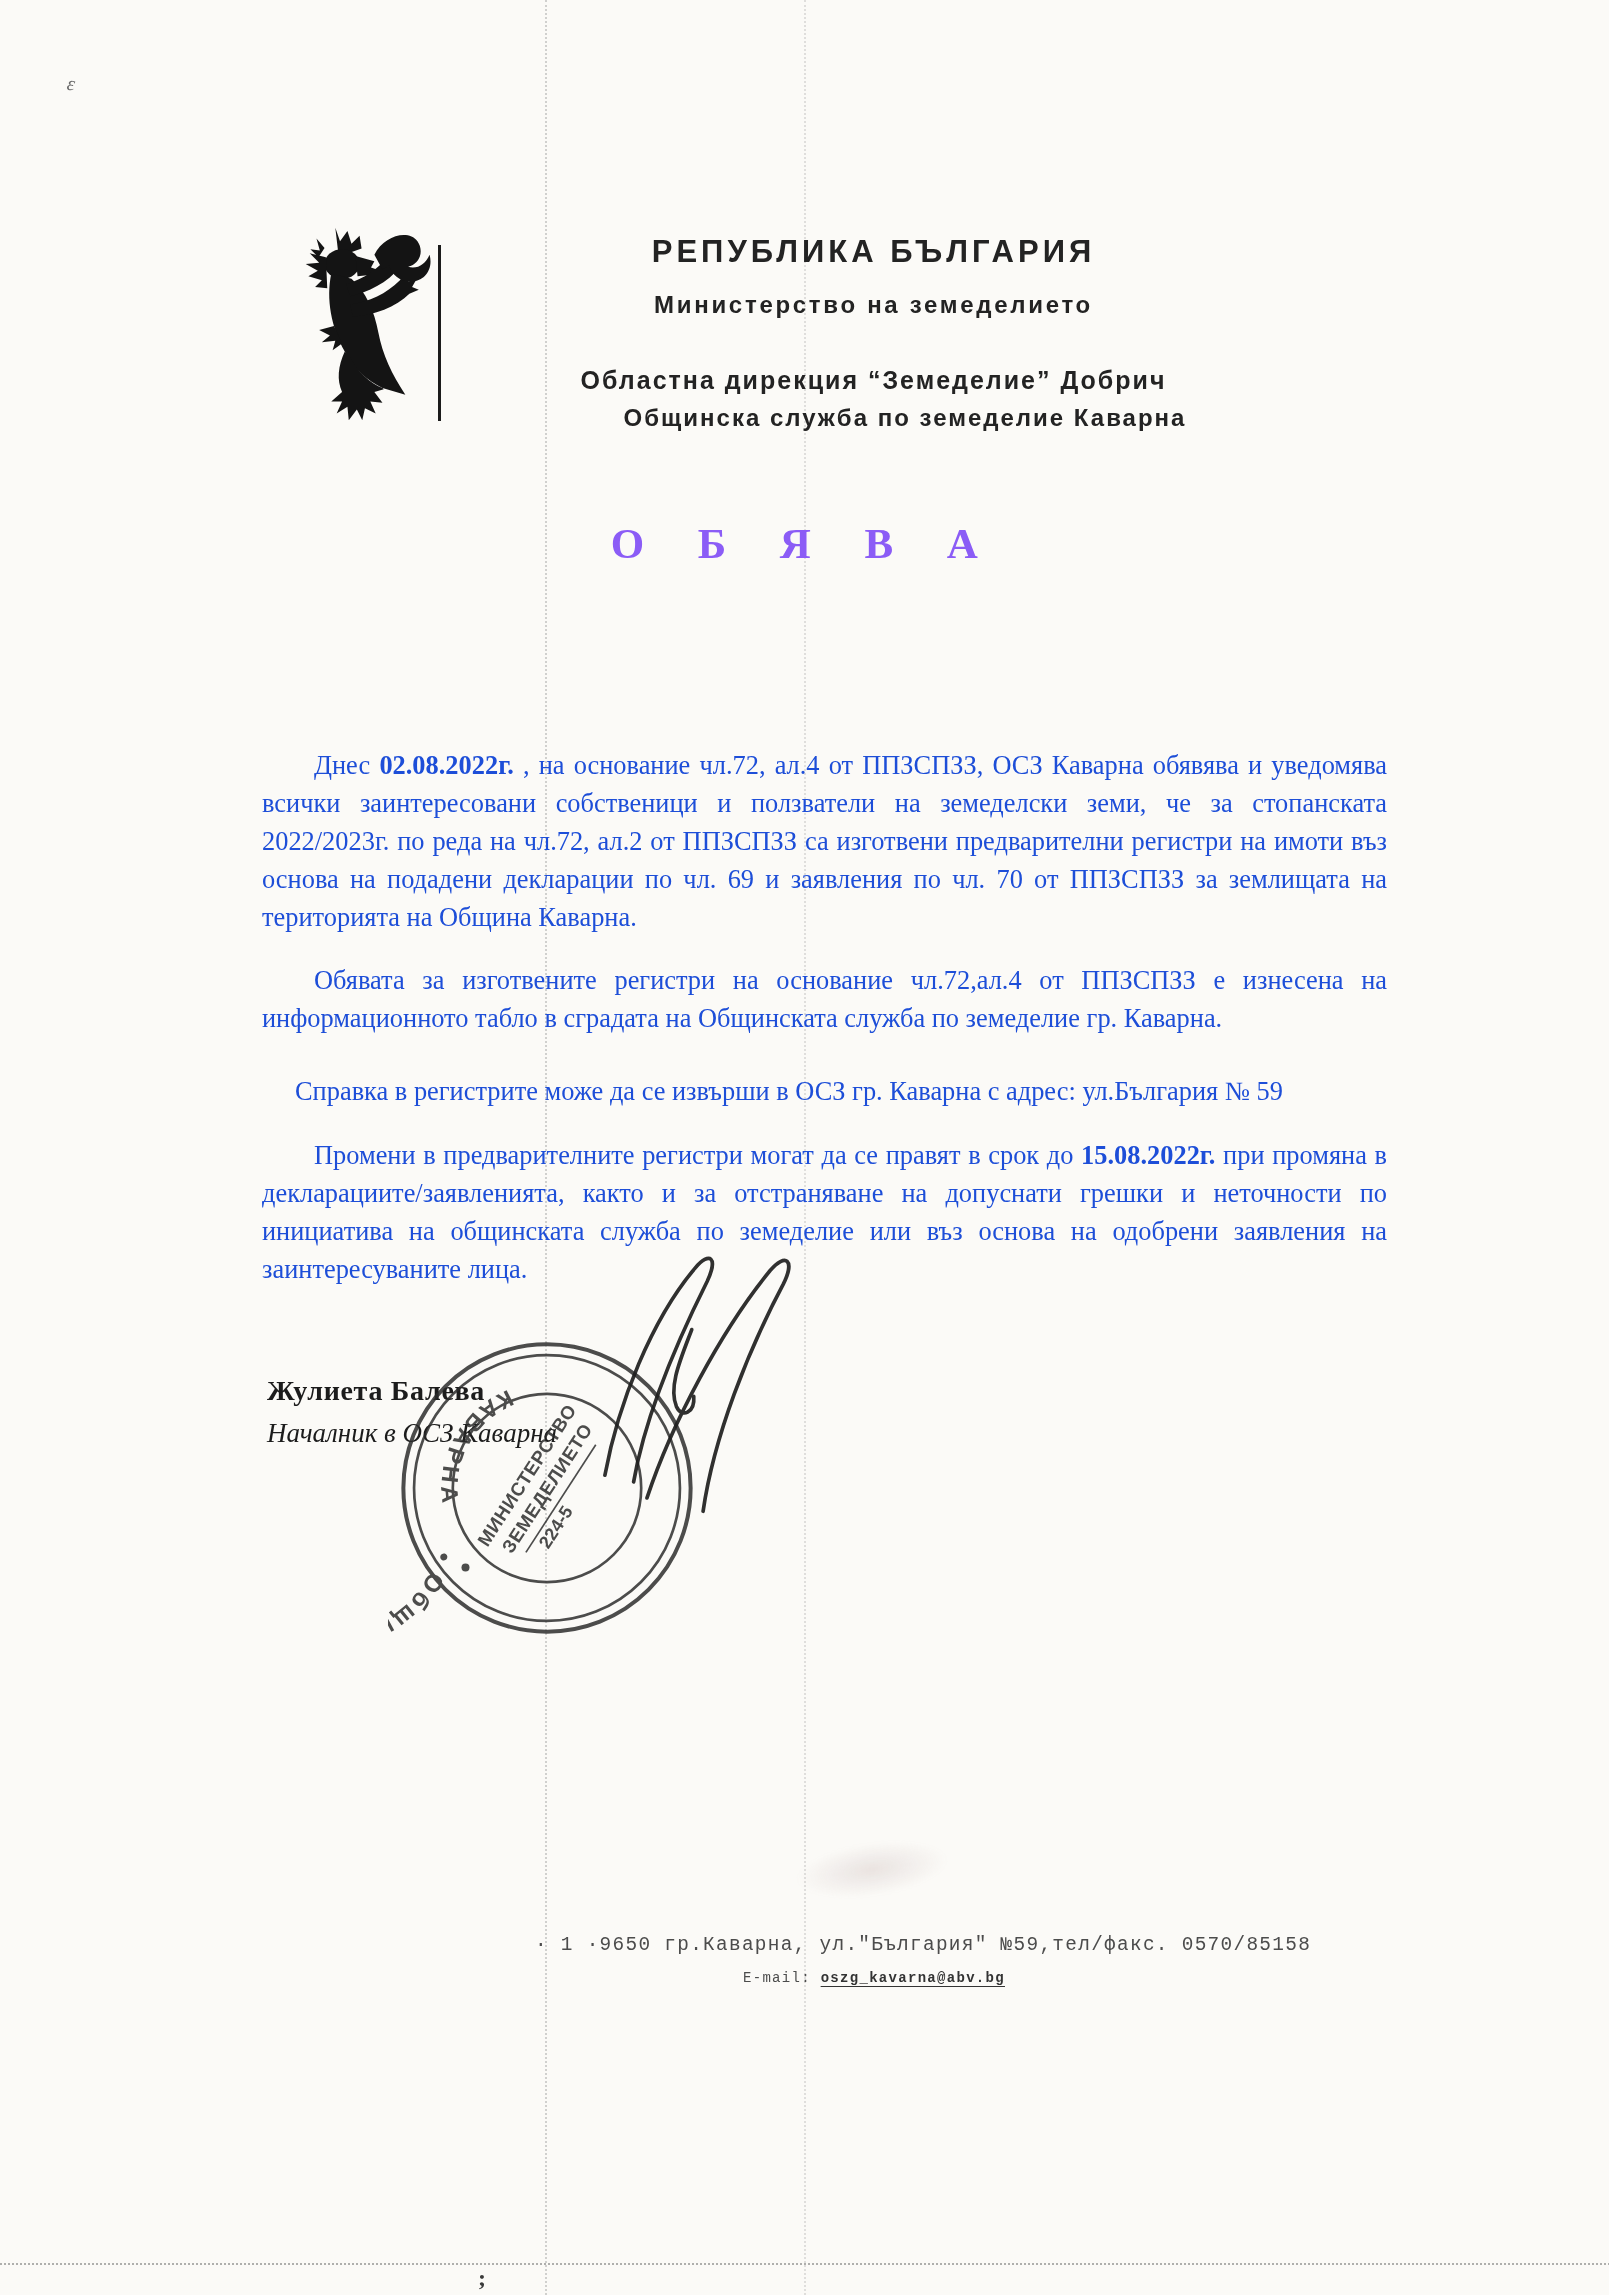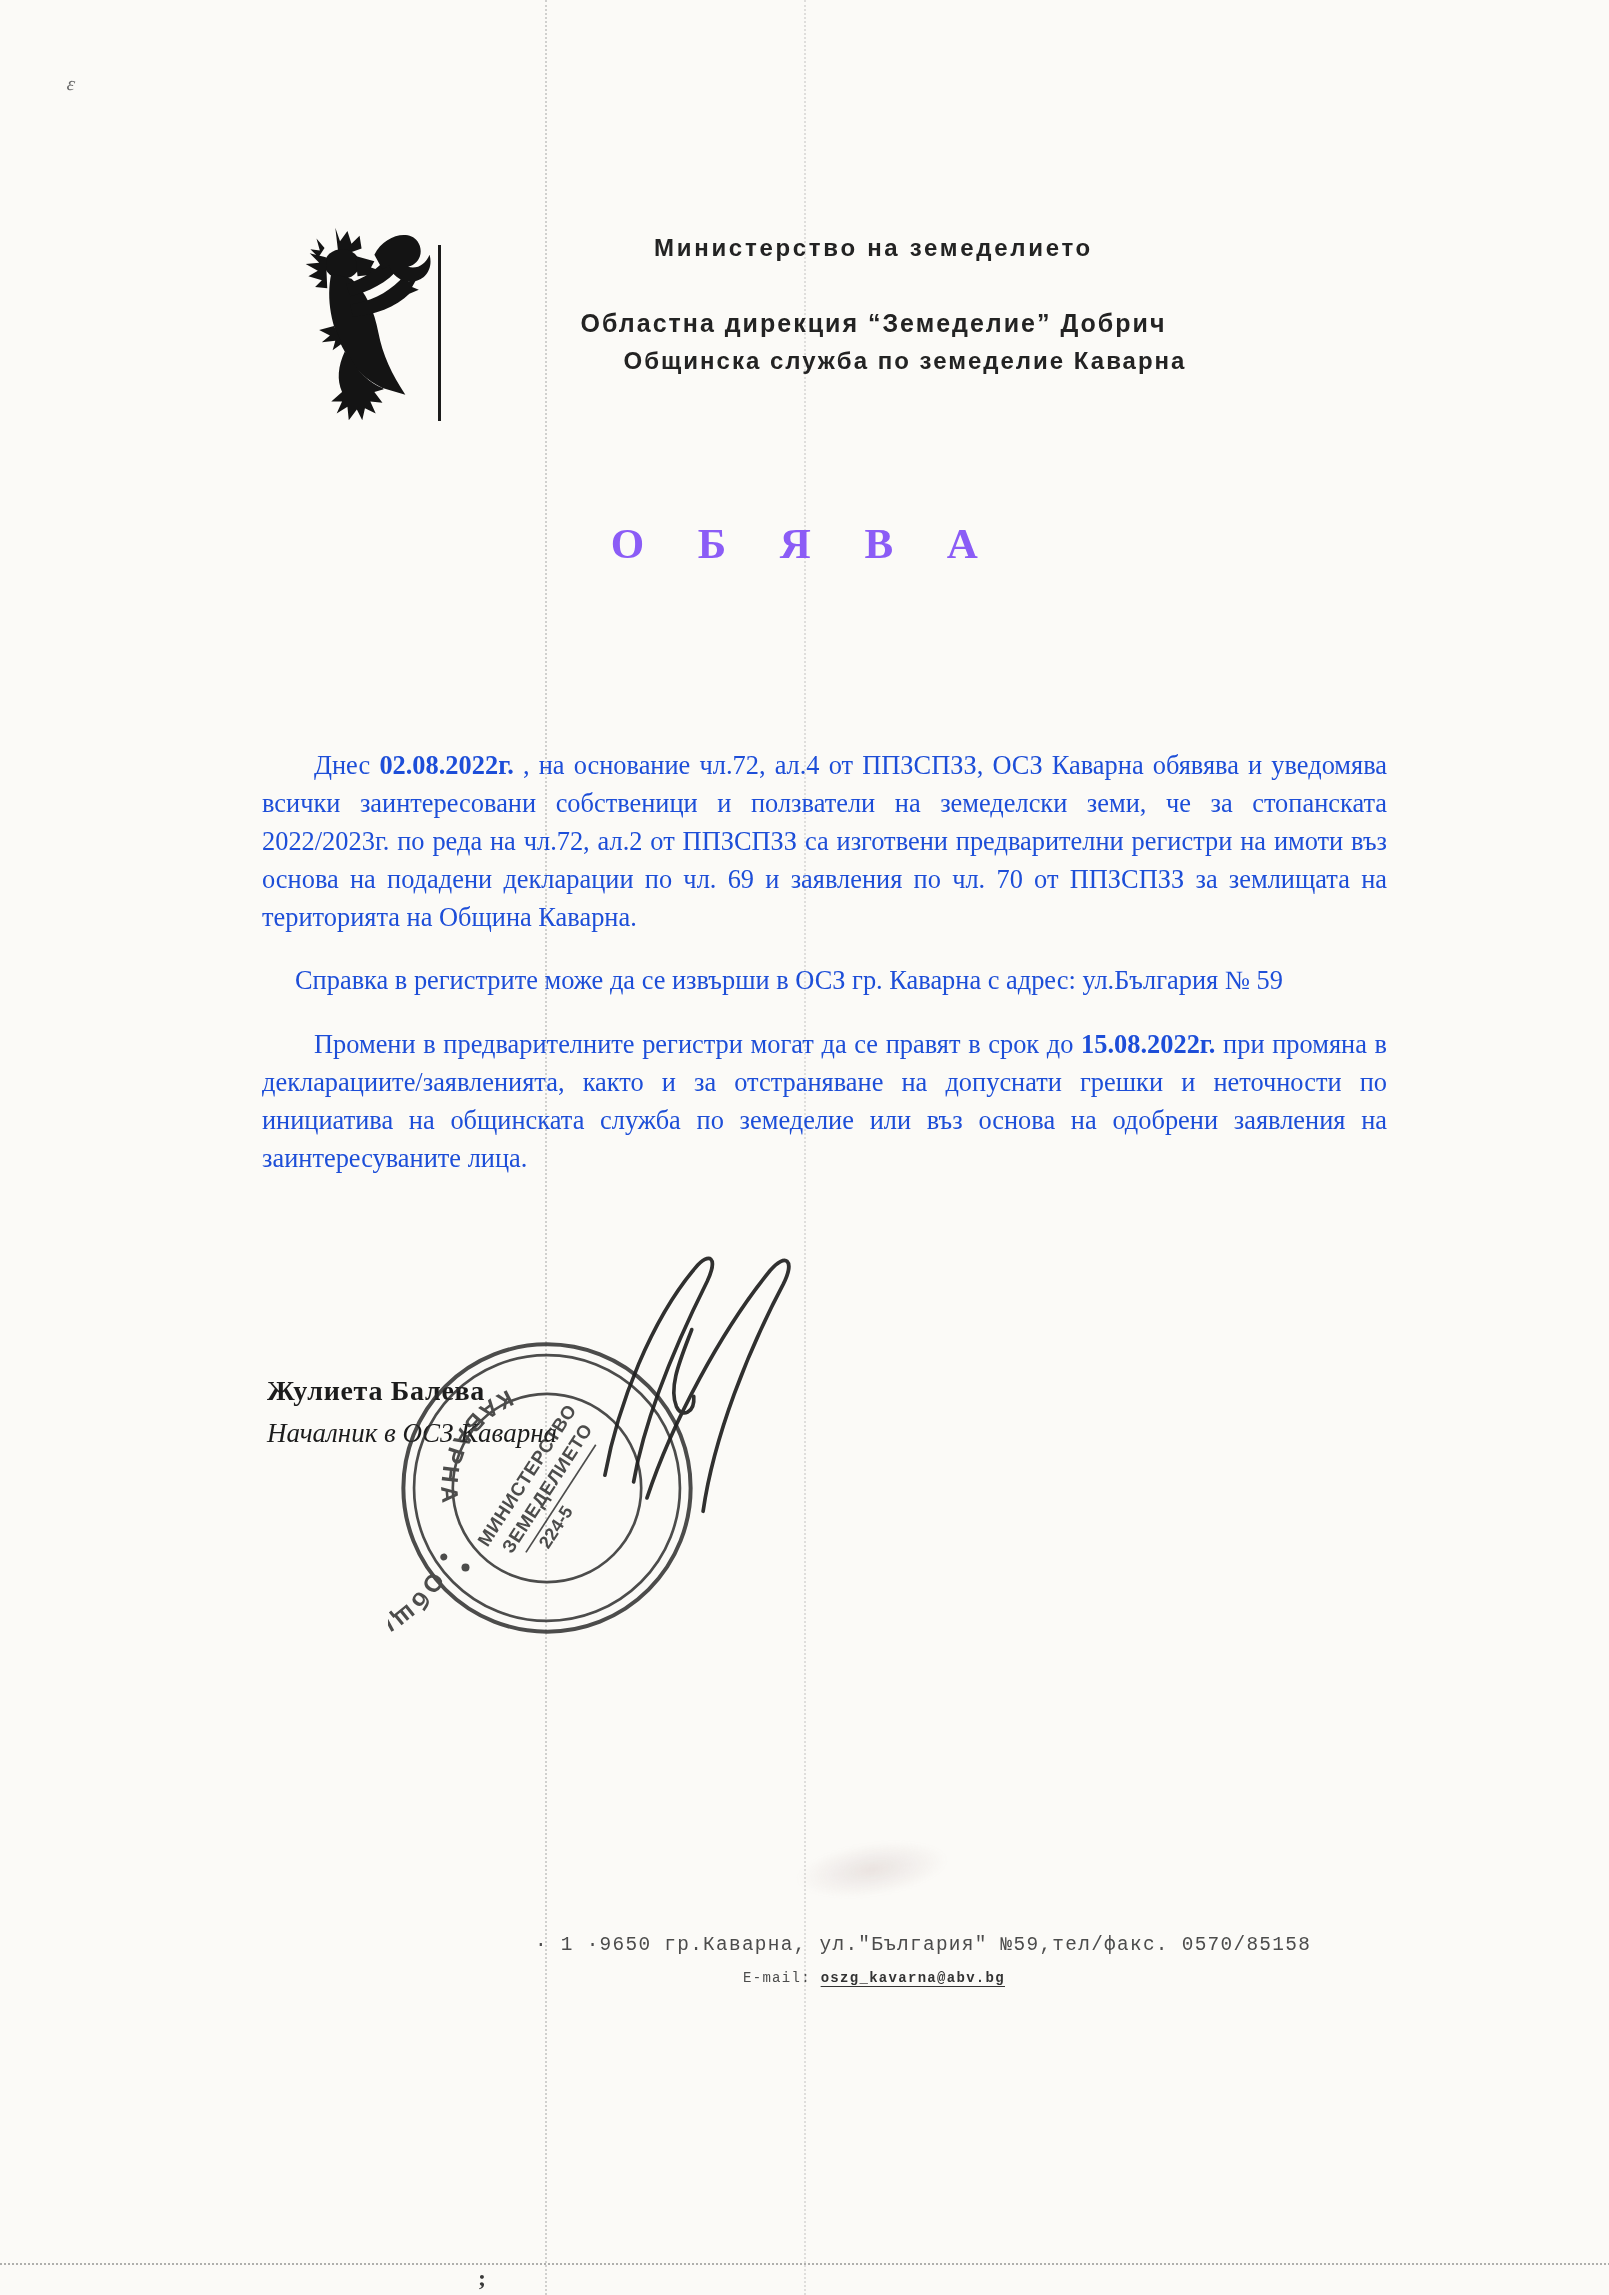--- a/index.html
+++ b/index.html
@@ -69,29 +69,31 @@
       <path d="M104 88 C 130 80 154 64 168 44 L 176 30 L 182 44 L 194 36 L 188 52 L 198 54 L 184 62 C 166 86 136 100 110 106 Z"></path>
       <path d="M110 118 C 138 114 164 102 184 82 L 192 70 L 197 84 L 210 78 L 202 92 L 212 96 L 198 102 C 178 122 146 134 114 136 Z"></path>
       <path d="M146 44 C 160 16 196 6 210 24 C 220 38 214 58 196 62 C 210 66 222 58 228 44 C 234 66 220 84 200 84 C 184 84 172 74 168 60 L 158 66 Z"></path>
       <path d="M102 188 C 92 210 90 230 98 248 L 82 262 L 98 262 L 90 280 L 106 270 L 108 290 L 120 274 L 128 290 L 132 272 L 148 280 L 140 262 L 158 264 L 146 248 L 160 244 L 158 242 C 140 236 120 216 110 196 Z"></path>
       <path d="M86 150 l-22 6 16 8 -12 10 20 -2 -4 14 14 -10 z"></path>
     </g>
   </svg>
   <div class="vline"></div>
 
   <div class="hdr">
+    <div class="l1">РЕПУБЛИКА БЪЛГАРИЯ</div>
     <div class="l2">Министерство на земеделието</div>
     <div class="l3">Областна дирекция “Земеделие” Добрич</div>
     <div class="l4">Общинска служба по земеделие Каварна</div>
   </div>
 
   <div class="doc-title">О Б Я В А</div>
 
   <div class="body-text">
     <p><span>Днес </span><span class="b">02.08.2022г.</span><span> , на основание чл.72, ал.4 от ППЗСПЗЗ, ОСЗ Каварна обявява и уведомява всички заинтересовани собственици и ползватели на земеделски земи, че за стопанската 2022/2023г. по реда на чл.72, ал.2 от ППЗСПЗЗ са изготвени предварителни регистри на имоти въз основа на подадени декларации по чл. 69 и заявления по чл. 70 от ППЗСПЗЗ за землищата на територията на Община Каварна.</span></p>
+    <p class="p2">Обявата за изготвените регистри на основание чл.72,ал.4 от ППЗСПЗЗ е изнесена на информационното табло в сградата на Общинската служба по земеделие гр. Каварна.</p>
     <p class="p3">Справка в регистрите може да се извърши в ОСЗ  гр. Каварна с адрес: ул.България № 59</p>
     <p><span>Промени в предварителните регистри могат да се правят в срок до </span><span class="b">15.08.2022г.</span><span> при промяна в декларациите/заявленията, както и за отстраняване на допуснати грешки и неточности по инициатива на общинската служба по земеделие или въз основа на одобрени заявления на заинтересуваните лица.</span></p>
   </div>
 
   <div class="sig">
     <div class="sig-name">Жулиета Балева</div>
     <div class="sig-role">Началник в ОСЗ Каварна</div>
   </div>
 
   <svg class="stamp" viewBox="0 0 476 476">

